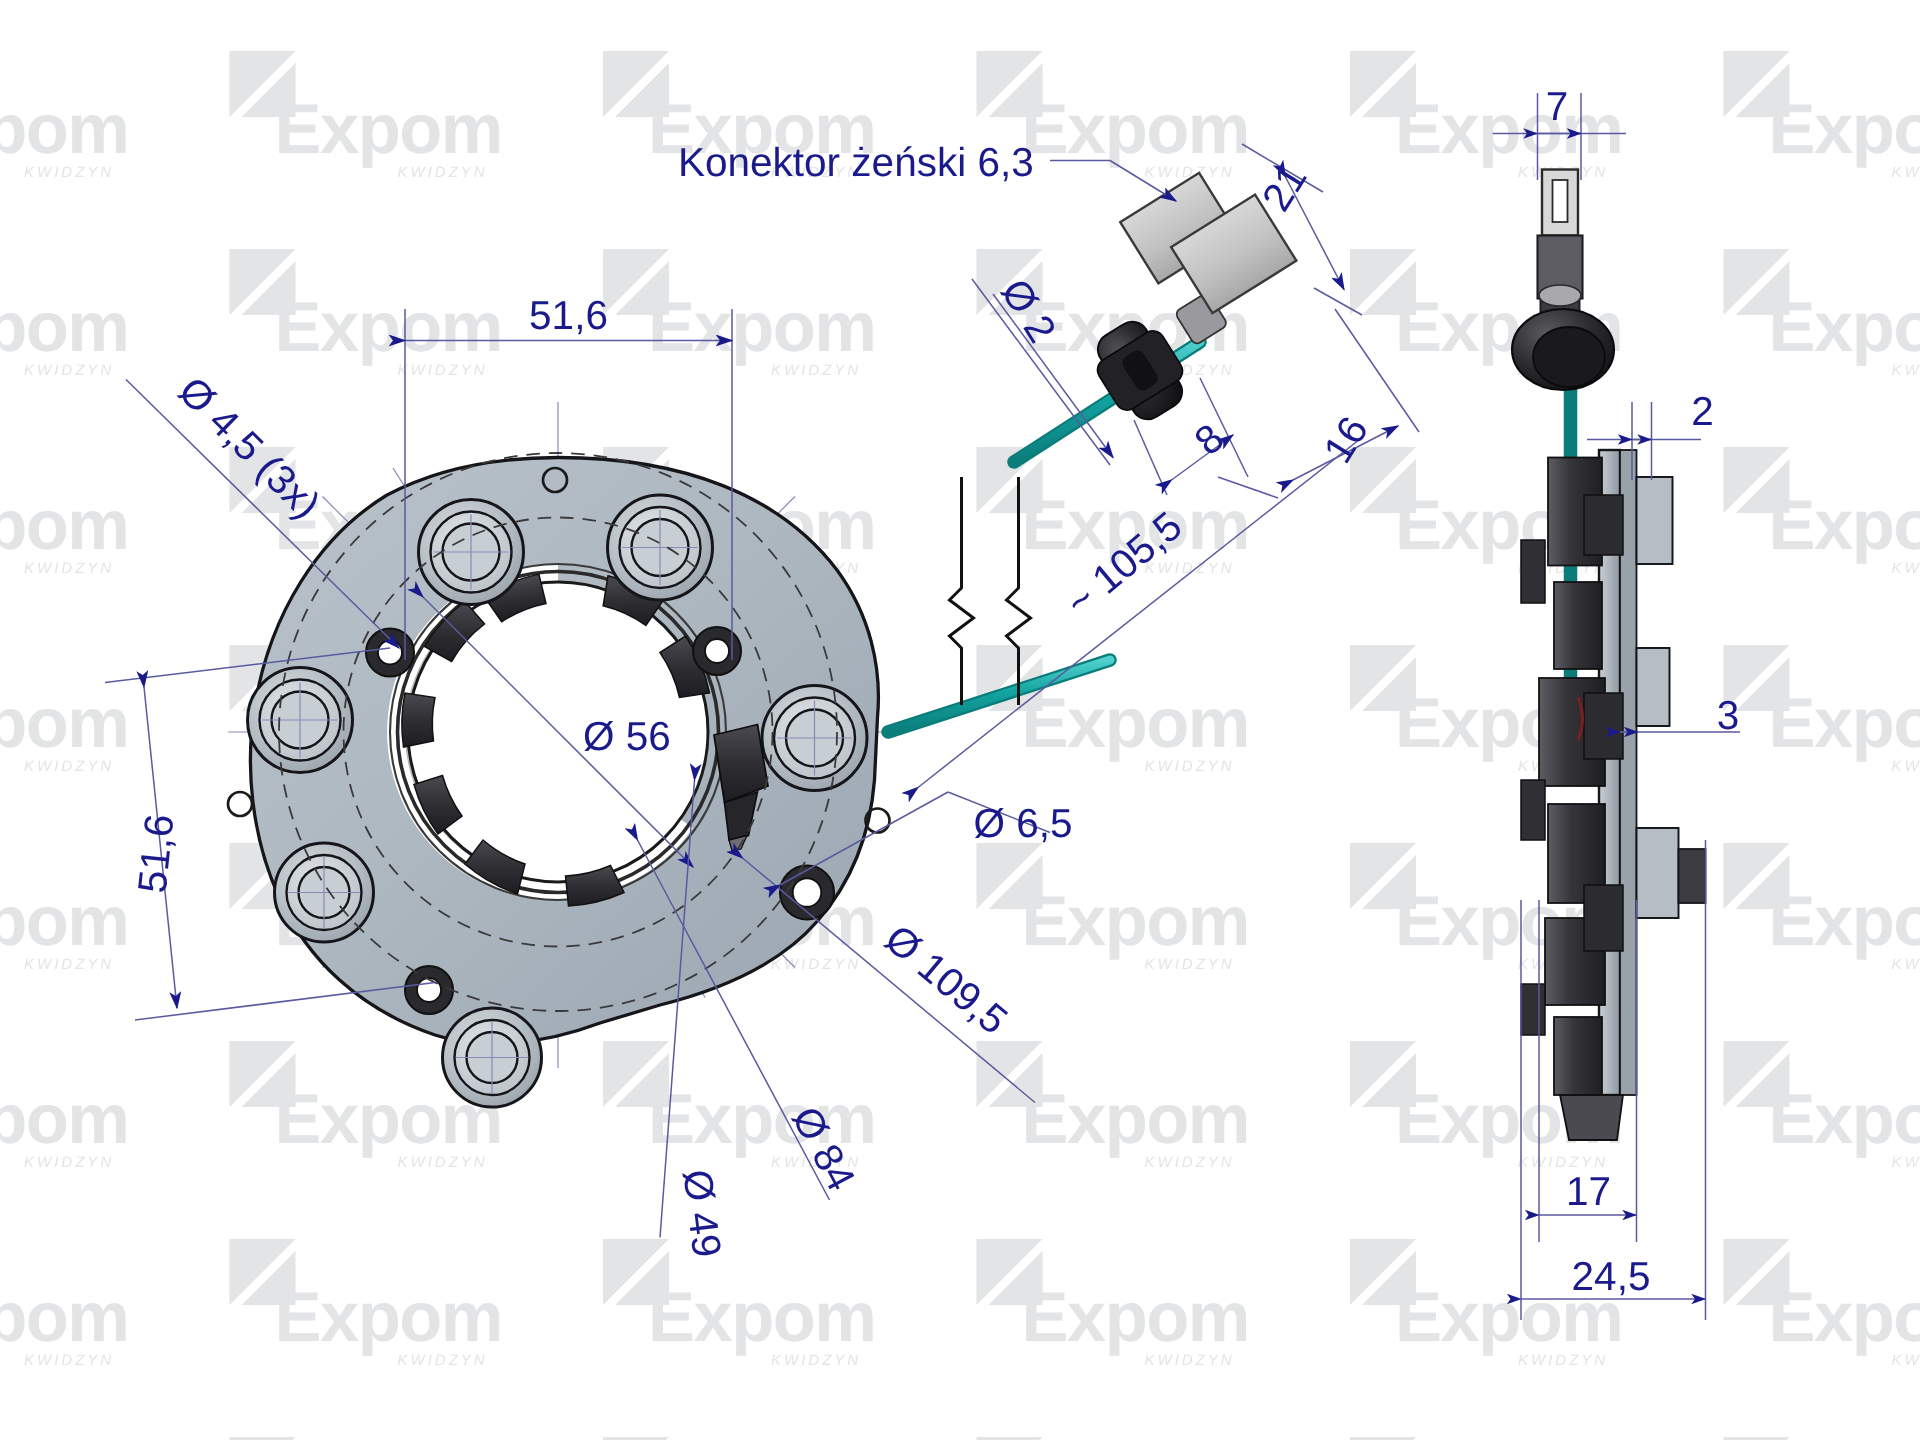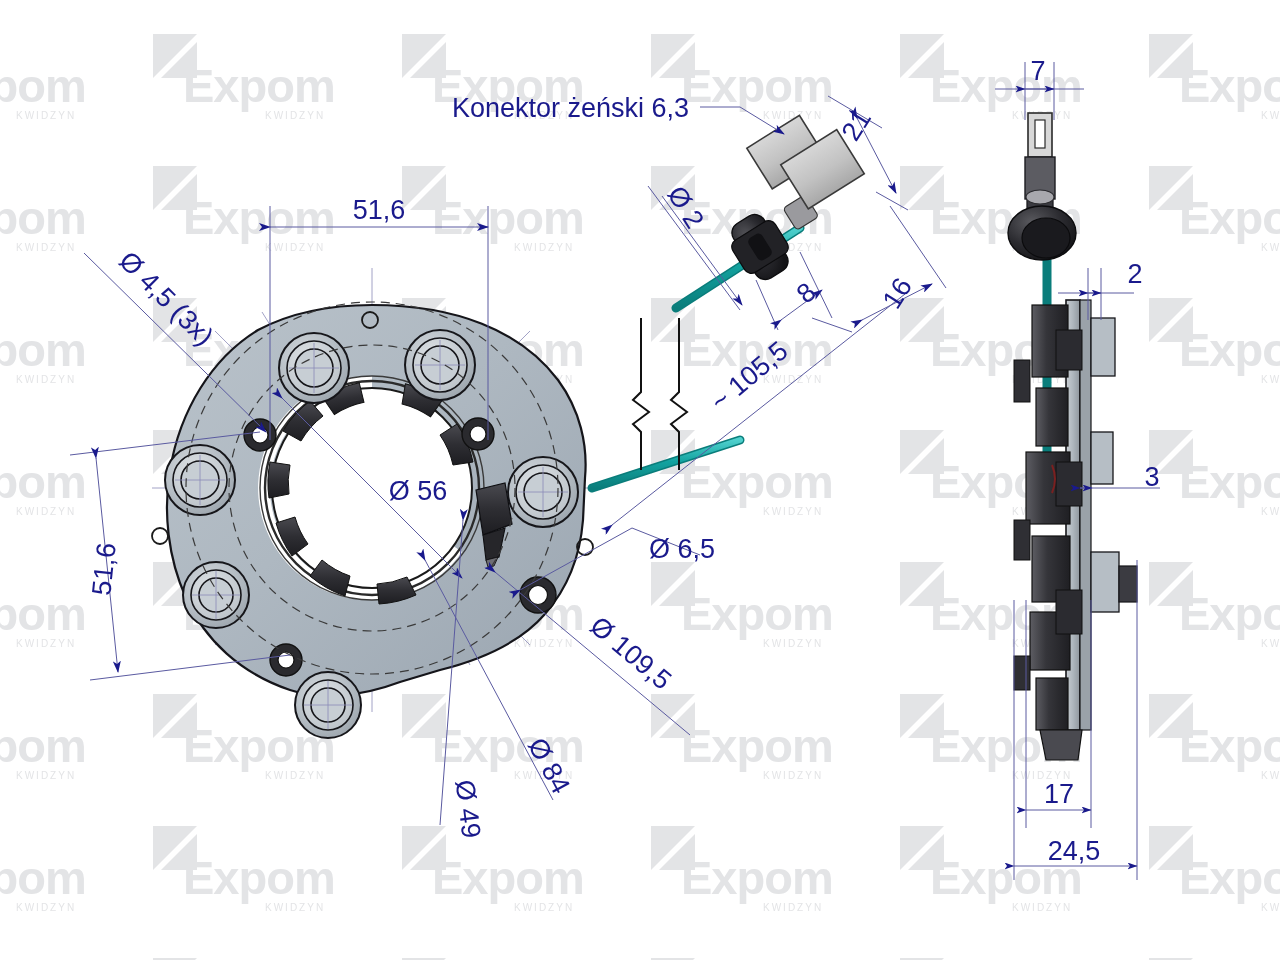--- a/index.html
+++ b/index.html
@@ -6,21 +6,21 @@
   body{width:1280px;height:960px;overflow:hidden;
        font-family:"Liberation Sans","DejaVu Sans",sans-serif;}
   #stage{position:relative;width:1280px;height:960px;background:#ffffff;}
   #wm{position:absolute;inset:0;z-index:0;}
   #art{position:absolute;inset:0;z-index:2;}
   .wmtile{position:absolute;}
   .wm-tri{position:absolute;}
   .wm-word{position:absolute;font-size:47px;font-weight:bold;color:#e3e4e6;
            letter-spacing:-1px;line-height:1;font-family:"Liberation Sans",sans-serif;}
   .wm-sub{position:absolute;font-size:10px;color:#e1e2e4;letter-spacing:2px;
-          font-family:"Liberation Sans",sans-serif;}
+          font-family:"Liberation Sans",sans-serif;font-style:italic;}
 </style>
 </head>
 <body>
 
 <div id="stage">
 
   <div id="wm">
       <div class="wmtile" style="left: -130px; top: -110px; width: 249px; height: 132px;"></div>
       <div class="wmtile" style="left: 119px; top: -110px; width: 249px; height: 132px;"></div>
       <div class="wmtile" style="left: 368px; top: -110px; width: 249px; height: 132px;"></div>

